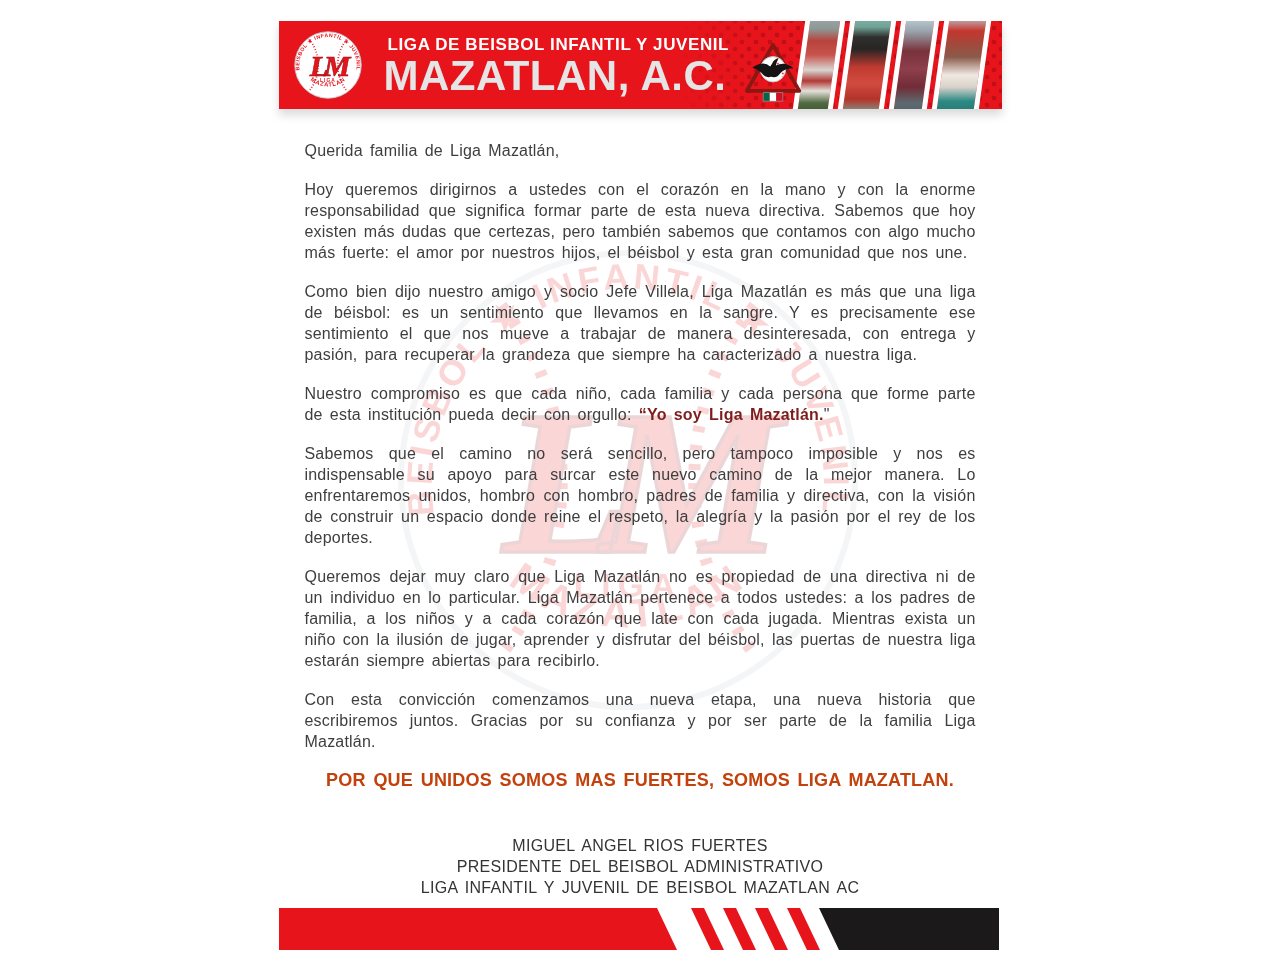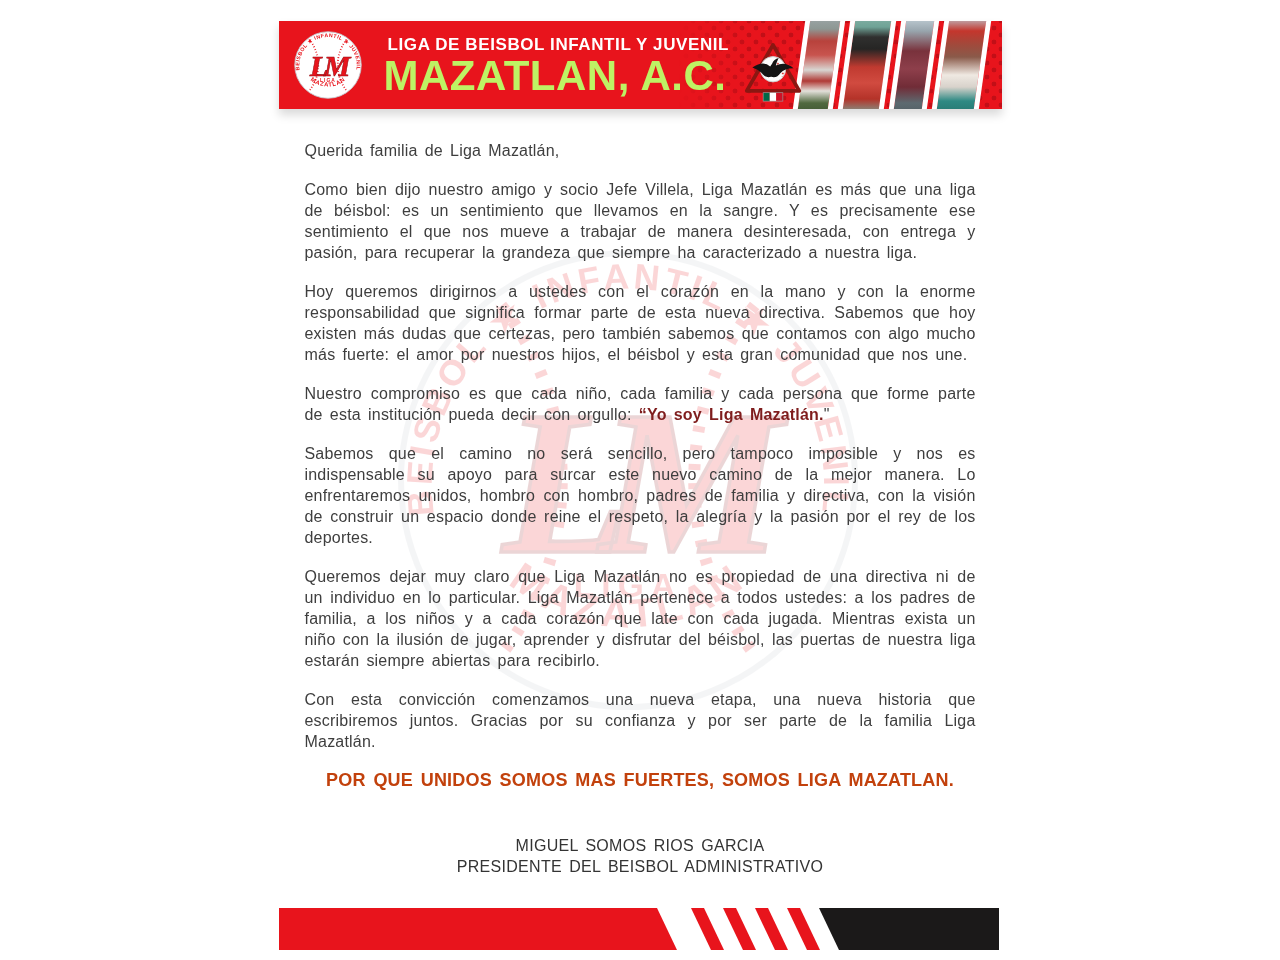--- a/index.html
+++ b/index.html
@@ -12,21 +12,21 @@
           box-shadow:0 6px 9px rgba(0,0,0,.15);z-index:3;}
   .dots{position:absolute;top:0;bottom:0;left:400px;width:323px;
         background-image:radial-gradient(circle,#c20f17 2.1px,rgba(0,0,0,0) 2.7px),
                          radial-gradient(circle,#c20f17 2.1px,rgba(0,0,0,0) 2.7px);
         background-size:14px 14px;background-position:0 0,7px 7px;
         -webkit-mask-image:linear-gradient(90deg,transparent,#000 70px);
         mask-image:linear-gradient(90deg,transparent,#000 70px);}
   .logo-sm{position:absolute;left:14px;top:9px;width:70px;height:70px;}
   .hd-sub{position:absolute;left:109px;top:14px;color:#ffffff;font-weight:bold;font-size:17px;
           letter-spacing:.6px;white-space:nowrap;}
-  .hd-title{position:absolute;left:105px;top:31px;color:#bef264;font-weight:bold;font-size:42px;
+  .hd-title{position:absolute;left:105px;top:31px;color:#e5e5e5;font-weight:bold;font-size:42px;
             letter-spacing:.5px;white-space:nowrap;}
   .emblem{position:absolute;left:464px;top:20px;width:60px;height:64px;}
 
   .photos{position:absolute;top:0;bottom:0;left:505px;right:0;}
   .strip{position:absolute;top:-6px;bottom:-6px;transform:skewX(-8deg);box-sizing:border-box;
          border-left:5px solid #fff;border-right:5px solid #fff;}
   .s1{left:15px;width:40px;background:linear-gradient(180deg,#9fa9ab 0%,#8d9793 14%,#b8423c 26%,#c8544e 40%,#d8d6d2 55%,#b03a36 66%,#e3e0da 76%,#50693f 88%,#3e5431 100%);}
   .s2{left:60px;width:46px;background:linear-gradient(180deg,#86b3a7 0%,#6fa396 12%,#30302f 22%,#262524 34%,#c03a30 52%,#d14b40 68%,#b43329 84%,#77a89b 100%);}
   .s3{left:111px;width:38px;background:linear-gradient(180deg,#c7d5dc 0%,#98a5ad 16%,#79323c 36%,#8e3f4b 54%,#712c37 72%,#5d6a70 88%,#525e64 100%);}
   .s4{left:154px;width:47px;background:linear-gradient(180deg,#bcd8e2 0%,#c4362d 16%,#a04a3c 30%,#8a5a4a 42%,#efe9e2 60%,#d8d2cb 72%,#2e8a84 86%,#25756f 100%);}
@@ -103,30 +103,31 @@
         </g>
       </svg>
     </div>
 
     <svg class="watermark" viewBox="0 0 200 200">
       <use href="#lm-logo"></use>
     </svg>
 
     <div class="letter">
       <p class="greet">Querida familia de Liga Mazatlán,</p>
+      <p>Hoy queremos dirigirnos a ustedes con el corazón en la mano y con la enorme responsabilidad que significa formar parte de esta nueva directiva. Sabemos que hoy existen más dudas que certezas, pero también sabemos que contamos con algo mucho más fuerte: el amor por nuestros hijos, el béisbol y esta gran comunidad que nos une.</p>
       <p>Como bien dijo nuestro amigo y socio Jefe Villela, Liga Mazatlán es más que una liga de béisbol: es un sentimiento que llevamos en la sangre. Y es precisamente ese sentimiento el que nos mueve a trabajar de manera desinteresada, con entrega y pasión, para recuperar la grandeza que siempre ha caracterizado a nuestra liga.</p>
-      <p>Hoy queremos dirigirnos a ustedes con el corazón en la mano y con la enorme responsabilidad que significa formar parte de esta nueva directiva. Sabemos que hoy existen más dudas que certezas, pero también sabemos que contamos con algo mucho más fuerte: el amor por nuestros hijos, el béisbol y esta gran comunidad que nos une.</p>
       <p><span>Nuestro compromiso es que cada niño, cada familia y cada persona que forme parte de esta institución pueda decir con orgullo: </span><span class="bold">“Yo soy Liga Mazatlán.</span><span>"</span></p>
       <p>Sabemos que el camino no será sencillo, pero tampoco imposible y nos es indispensable su apoyo para surcar este nuevo camino de la mejor manera. Lo enfrentaremos unidos, hombro con hombro, padres de familia y directiva, con la visión de construir un espacio donde reine el respeto, la alegría y la pasión por el rey de los deportes.</p>
       <p>Queremos dejar muy claro que Liga Mazatlán no es propiedad de una directiva ni de un individuo en lo particular. Liga Mazatlán pertenece a todos ustedes: a los padres de familia, a los niños y a cada corazón que late con cada jugada. Mientras exista un niño con la ilusión de jugar, aprender y disfrutar del béisbol, las puertas de nuestra liga estarán siempre abiertas para recibirlo.</p>
       <p>Con esta convicción comenzamos una nueva etapa, una nueva historia que escribiremos juntos. Gracias por su confianza y por ser parte de la familia Liga Mazatlán.</p>
       <div class="slogan">POR QUE UNIDOS SOMOS MAS FUERTES, SOMOS LIGA MAZATLAN.</div>
       <div class="sig">
-        <div>MIGUEL SOMOS RIOS GARCIA</div>
+        <div>MIGUEL ANGEL RIOS FUERTES</div>
         <div>PRESIDENTE DEL BEISBOL ADMINISTRATIVO</div>
+        <div>LIGA INFANTIL Y JUVENIL DE BEISBOL MAZATLAN AC</div>
       </div>
     </div>
 
     <svg class="footer" viewBox="0 0 723 42" preserveAspectRatio="none">
       <polygon points="0,0 378,0 398,42 0,42" fill="#e8141c"></polygon>
       <polygon points="412,0 425,0 445,42 432,42" fill="#e8141c"></polygon>
       <polygon points="444,0 457,0 477,42 464,42" fill="#e8141c"></polygon>
       <polygon points="476,0 489,0 509,42 496,42" fill="#e8141c"></polygon>
       <polygon points="508,0 521,0 541,42 528,42" fill="#e8141c"></polygon>
       <polygon points="540,0 720,0 720,42 560,42" fill="#1b1919"></polygon>

